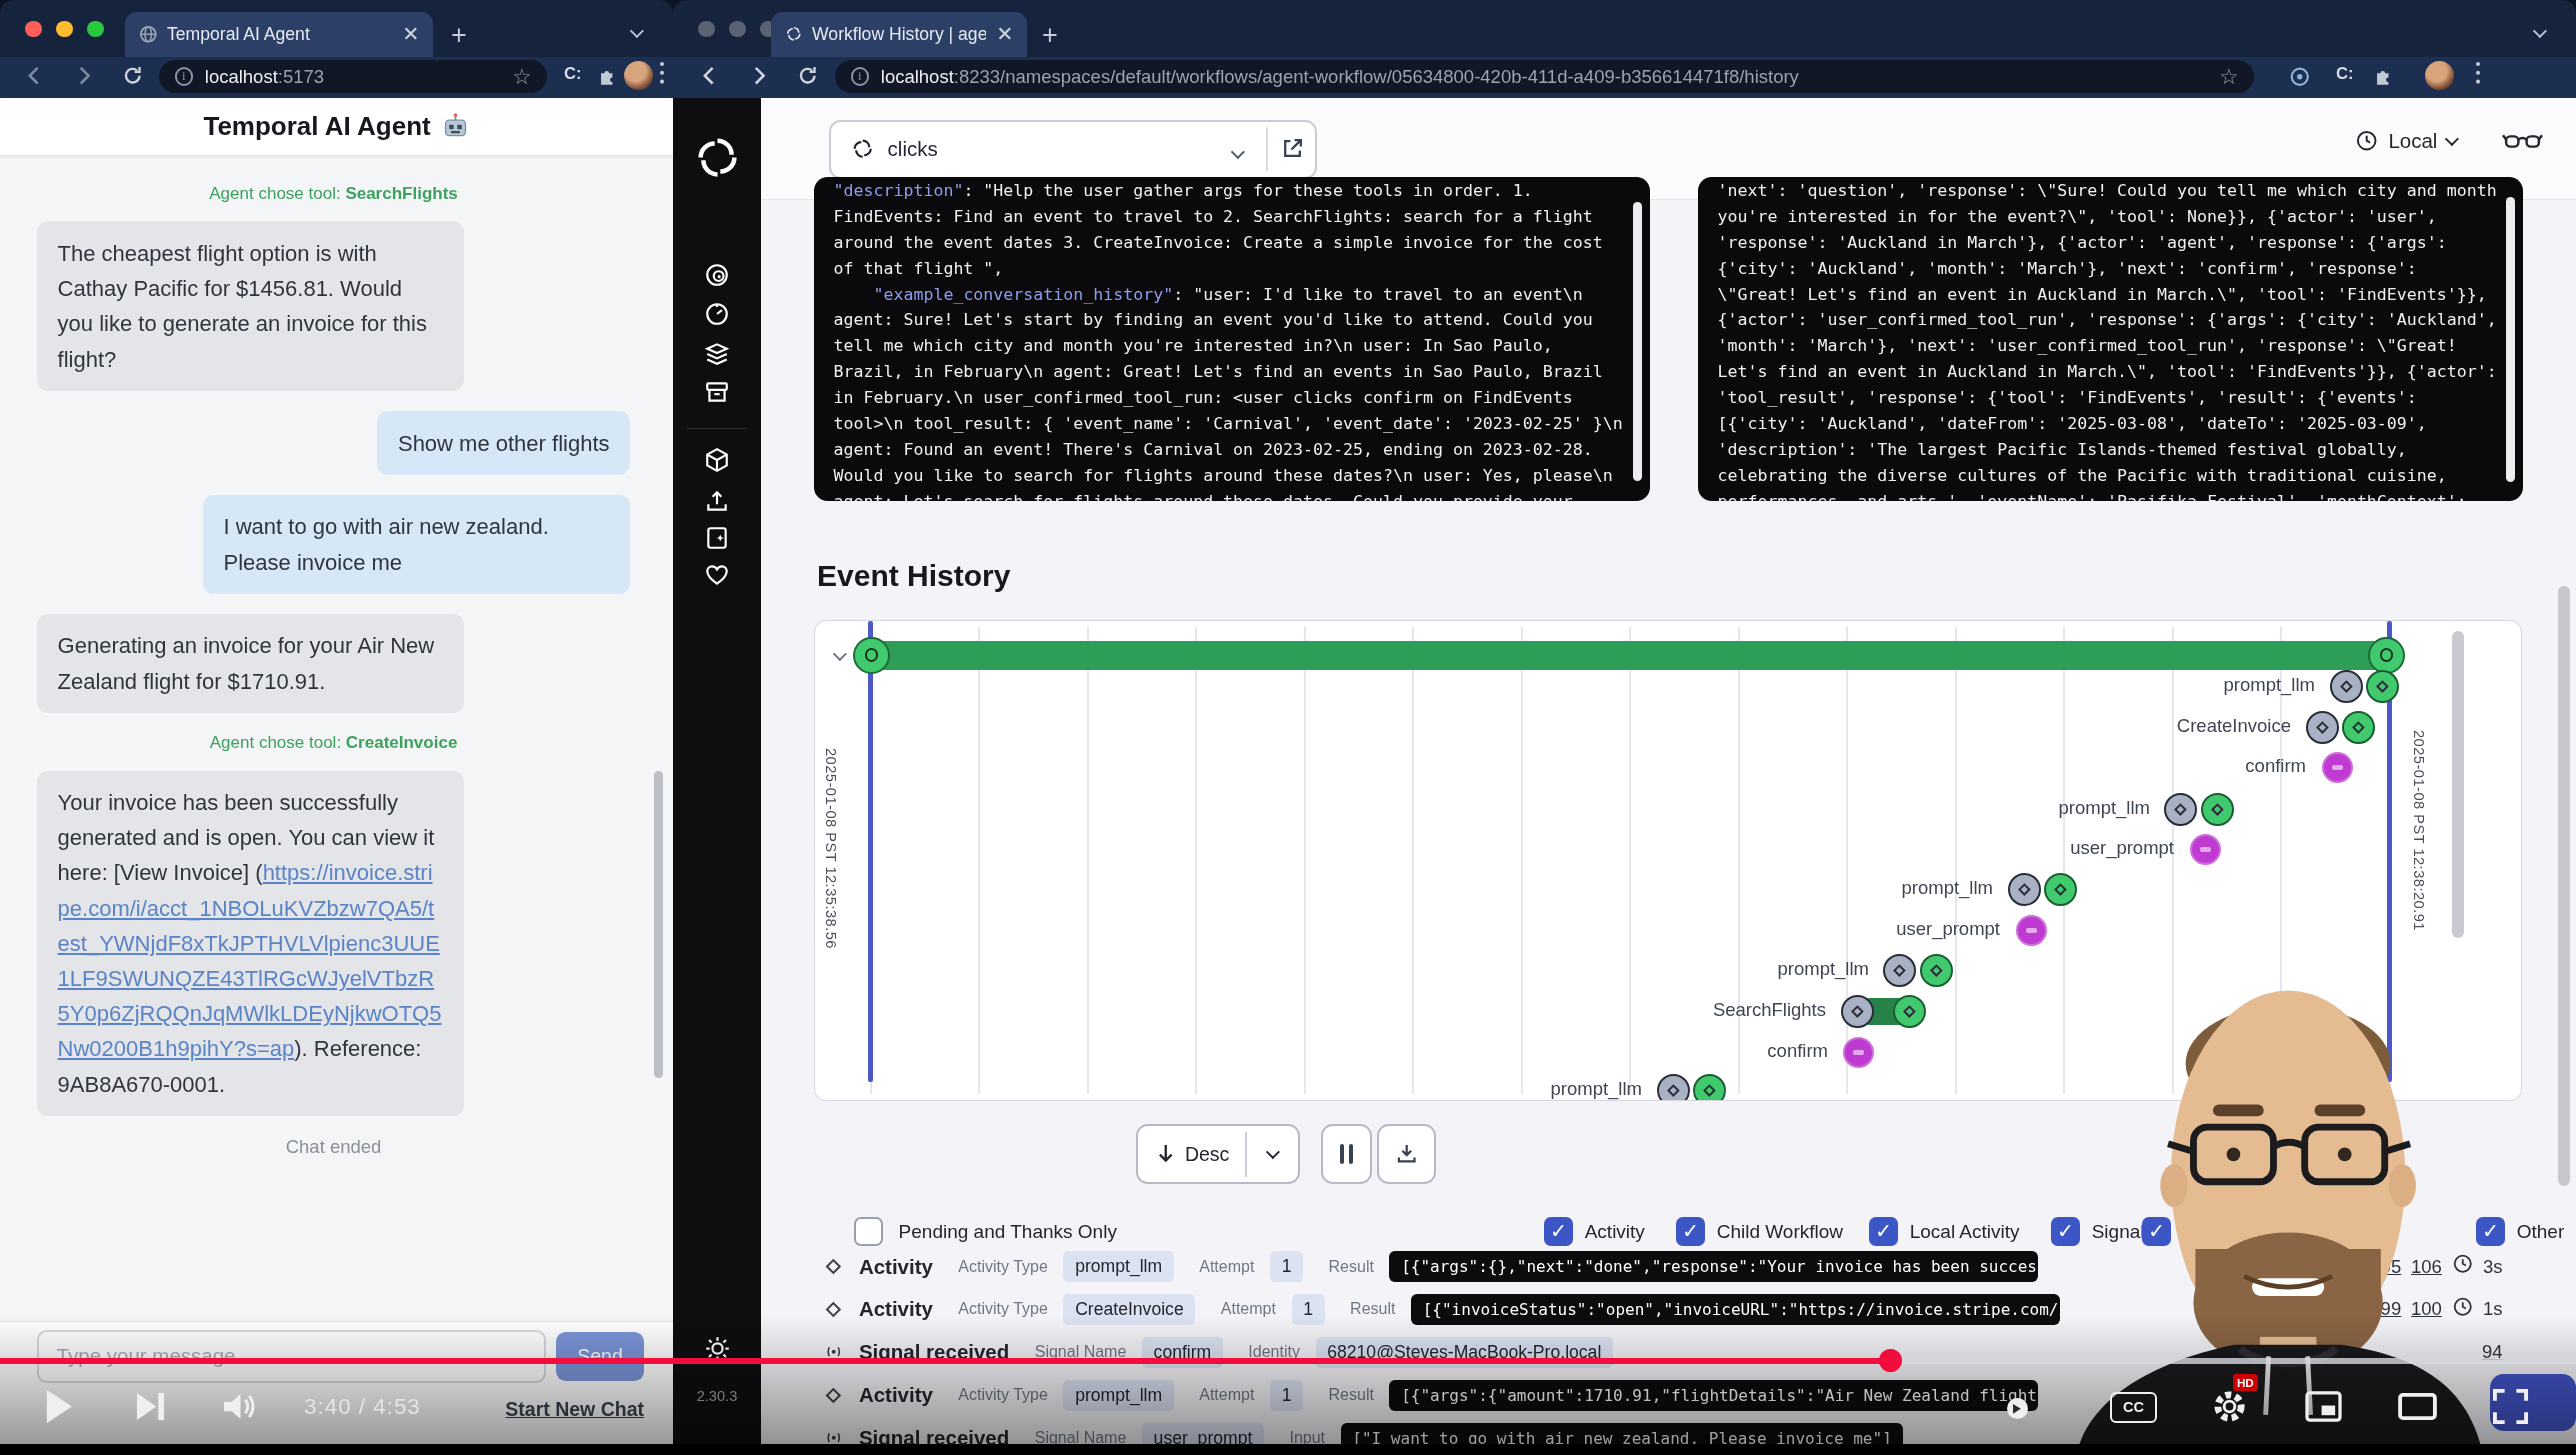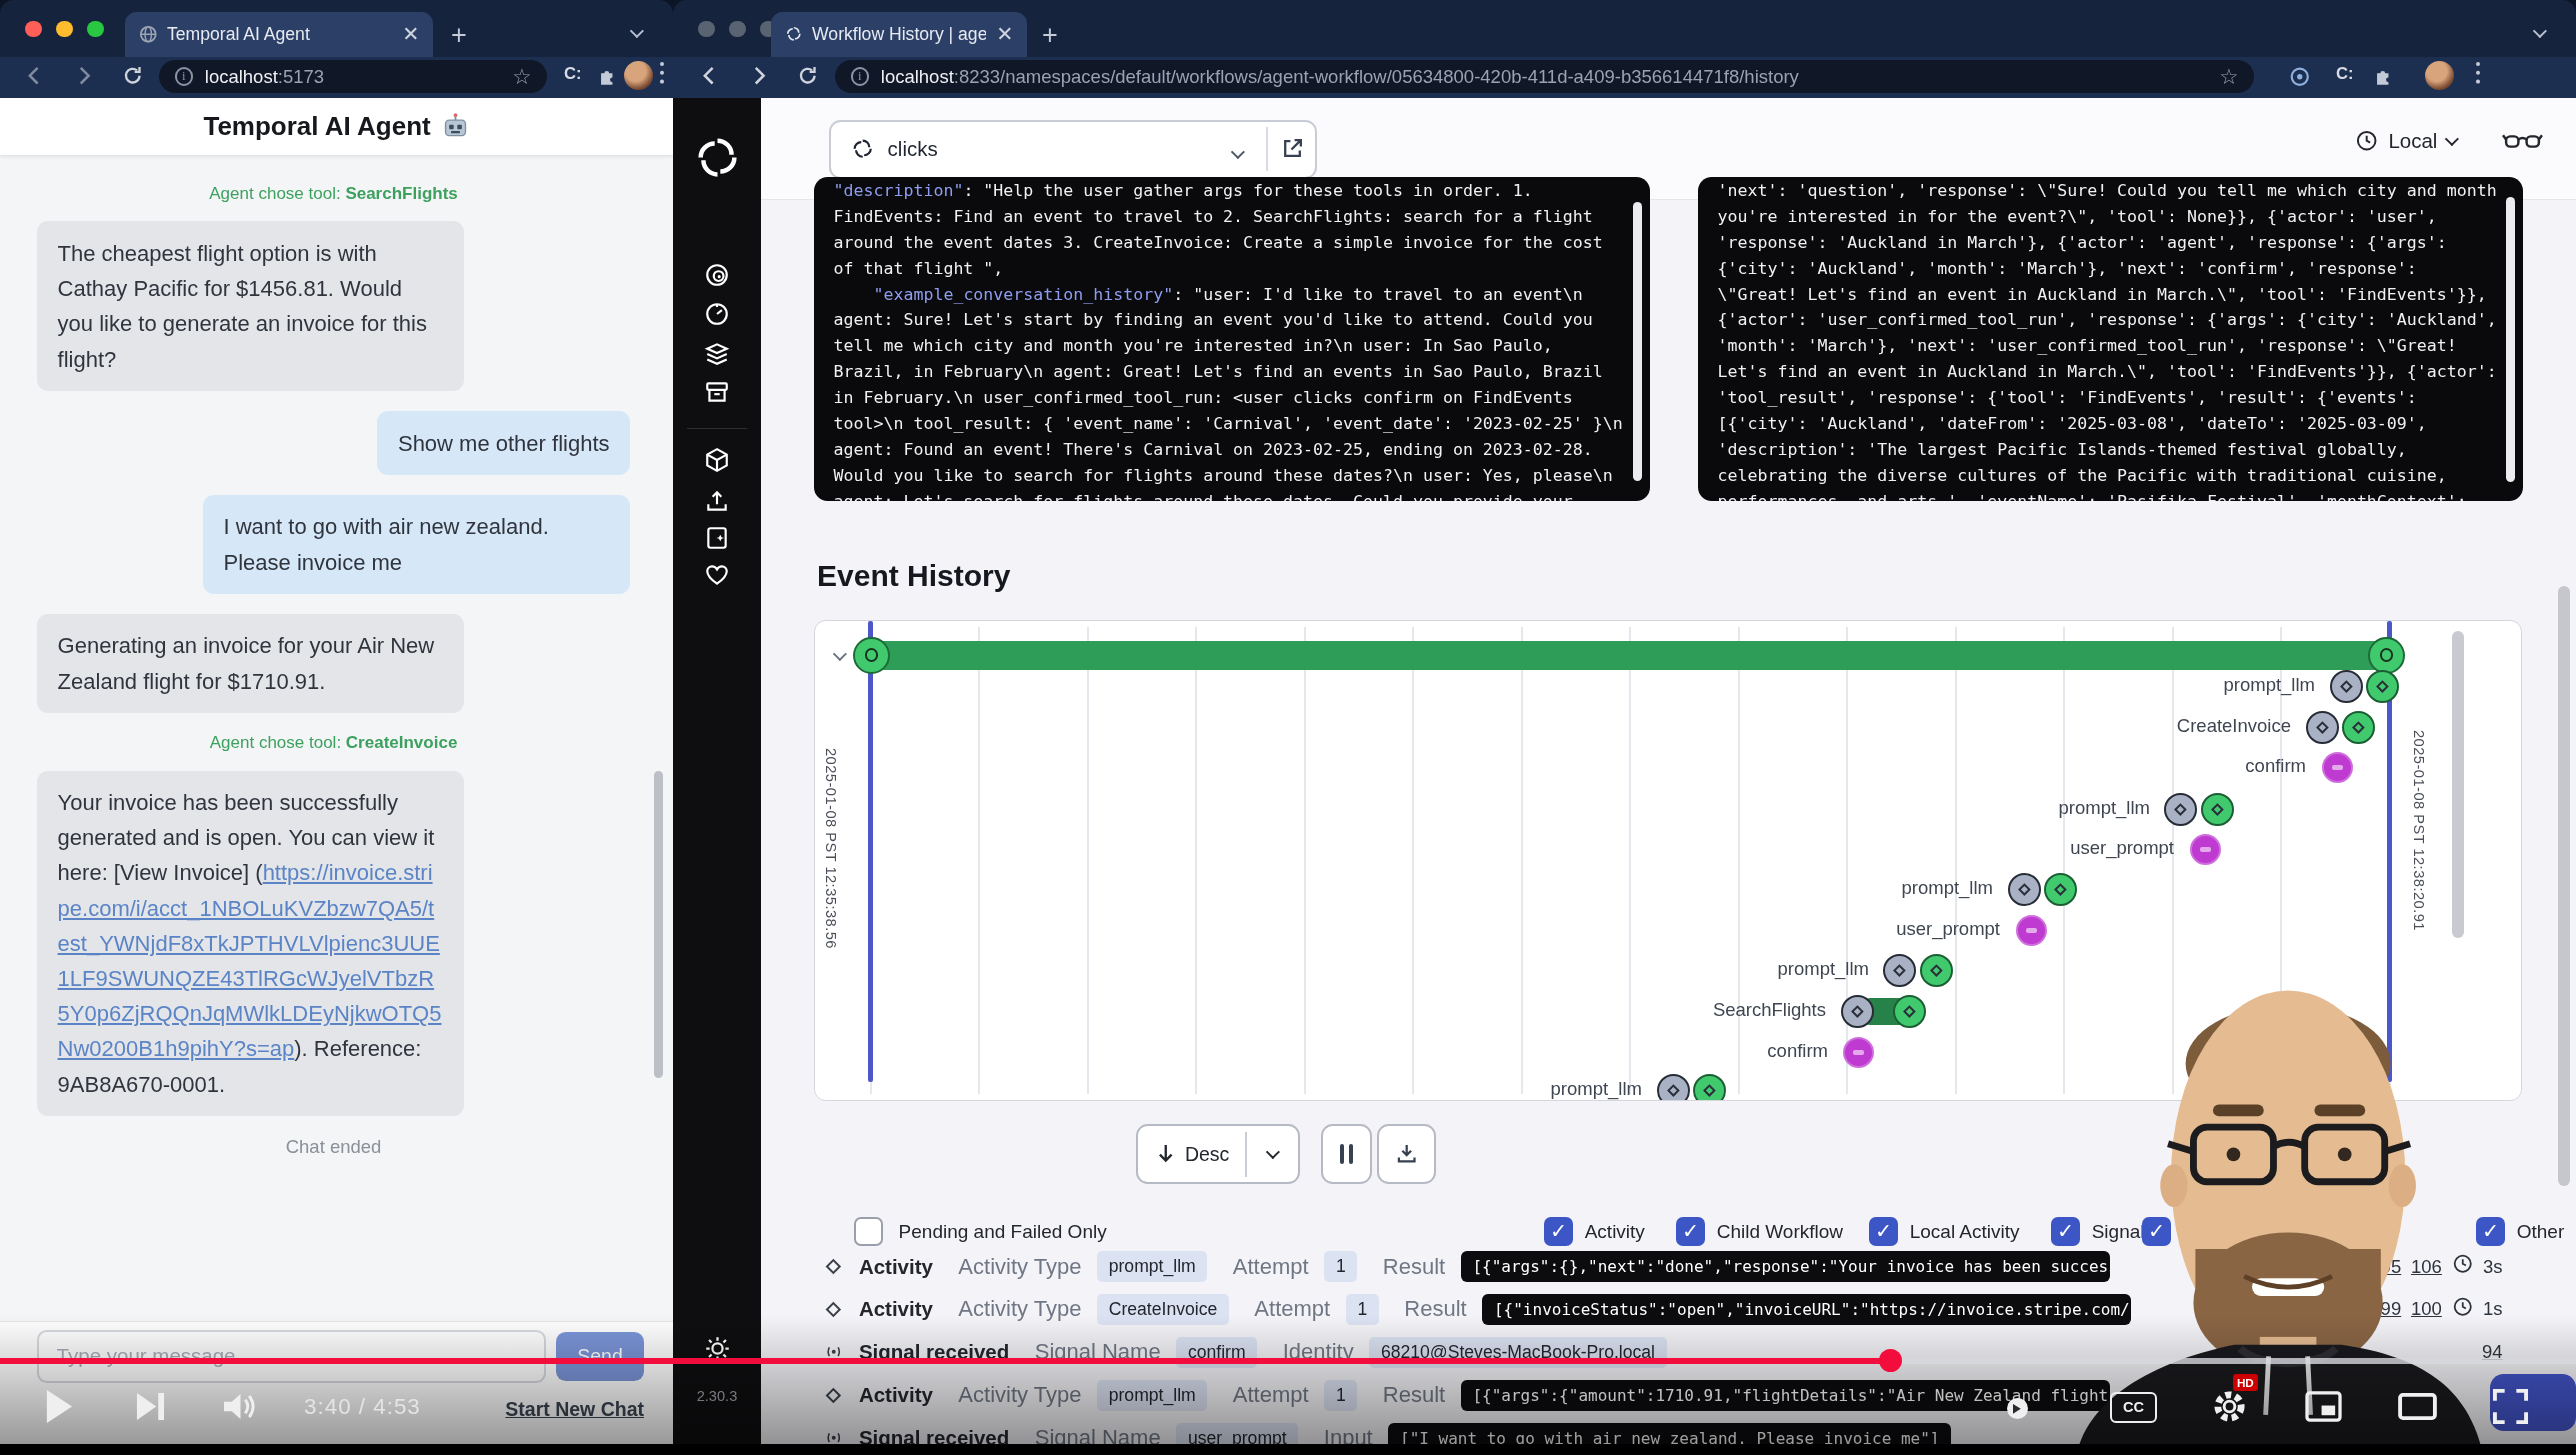--- a/index.html
+++ b/index.html
@@ -125,21 +125,21 @@
   .cb-box.checked{background:#3d56c5;color:#fff;font-size:20.5px;text-align:center;line-height:29px;
                   font-family:"DejaVu Sans",sans-serif;}
   .cb-label{font-size:19px;color:#23262d;white-space:nowrap;}
   .cb-item{position:absolute;top:1119px;display:flex;align-items:center;gap:11.7px;}
   #rows{position:absolute;left:141px;top:1149px;width:1708px;}
   .hrow{position:relative;height:39px;margin-bottom:3.9px;display:flex;align-items:center;gap:15.6px;font-size:18.5px;
         color:#23262d;padding-left:9.8px;}
   .row-icon{width:19.5px;display:flex;justify-content:center;align-items:center;}
   .row-icon.activity i{width:10.7px;height:10.7px;border:2px solid #3a3f49;transform:rotate(45deg);display:block;}
   .row-label{font-size:20.5px;}
-  .row-key{color:#707784;font-size:22px;margin-left:9.8px;white-space:nowrap;}
+  .row-key{color:#707784;font-size:16px;margin-left:9.8px;white-space:nowrap;}
   .row-chip{background:#dbe2f2;border-radius:4.9px;padding:4.9px 11.7px;font-size:17.6px;white-space:nowrap;}
   .row-code{background:#0c0c0f;color:#fff;font-family:"DejaVu Sans Mono",monospace;font-size:16px;
             padding:5.9px 11.7px;border-radius:5.9px;white-space:nowrap;overflow:hidden;max-width:649px;flex:0 1 auto;}
   .row-right{position:absolute;right:19.5px;top:0;height:100%;display:flex;align-items:center;gap:9.8px;}
   .eid{color:#2d333d;font-size:18.5px;text-decoration:underline;}
   .dur{font-size:18.5px;color:#2d333d;}
   .page-scroll{position:absolute;left:1885px;top:488px;width:11.7px;height:600px;background:#c6c7cc;border-radius:5.9px;z-index:5;}
   .corner-blue{position:absolute;left:2490px;top:1374px;width:86px;height:57px;background:#4254c8;border-radius:13.7px;z-index:30;}
   
   #face{position:absolute;left:2049px;top:966px;z-index:40;}
@@ -539,21 +539,21 @@
           <span class="pbar"></span>
         </div>
       <div class="pill-btn" id="dl-btn">
         <svg width="23.4" height="23.4" viewBox="0 0 24 24">
             <path d="M12 3 V13 M7.5 9 L12 13.5 L16.5 9" stroke="#374151" stroke-width="2.3" fill="none"></path>
             <path d="M4 16 V20 H20 V16" stroke="#374151" stroke-width="2.3" fill="none"></path>
           </svg>
       </div>
       <label class="pending">
         <span class="cb-box unchecked"></span>
-        <span class="cb-label">Pending and Failed Only</span>
+        <span class="cb-label">Pending and Thanks Only</span>
       </label>
       <div id="type-filters">
           <label class="cb-item" style="left: 871px;">
             <span class="cb-box checked">✓</span>
             <span class="cb-label">Activity</span>
           </label>
           <label class="cb-item" style="left: 1003px;">
             <span class="cb-box checked">✓</span>
             <span class="cb-label">Child Workflow</span>
           </label>

